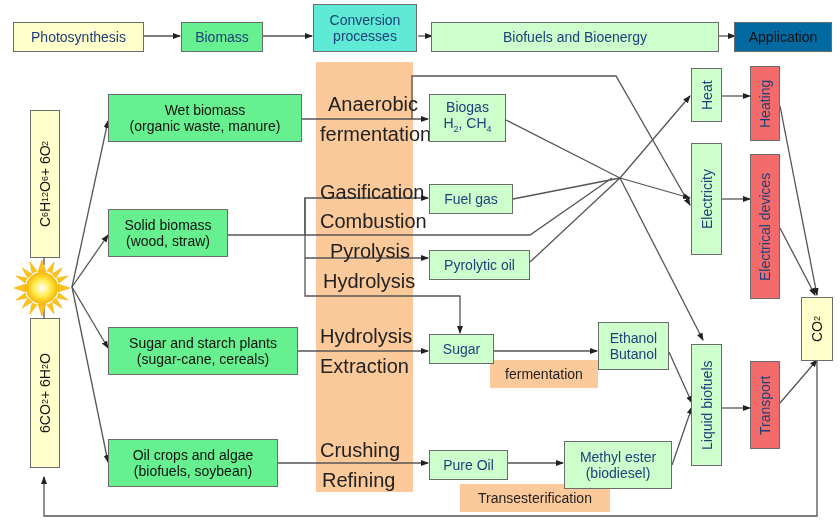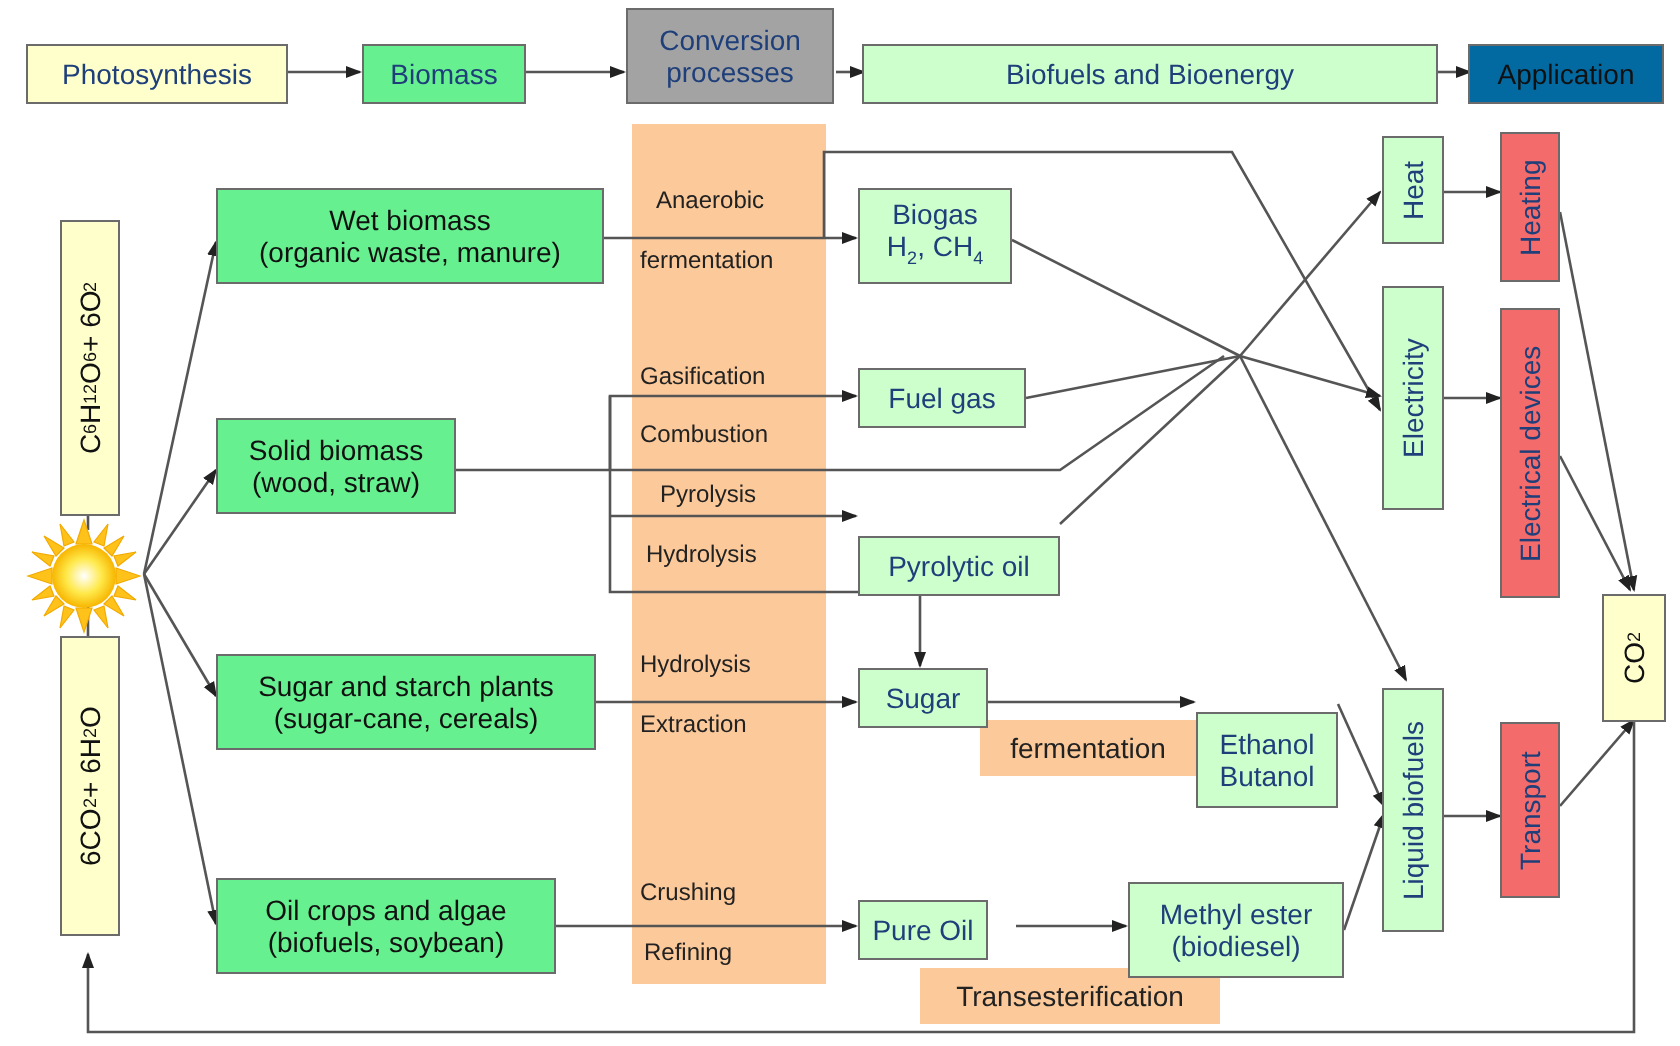--- a/index.html
+++ b/index.html
@@ -5,25 +5,25 @@
   html, body { margin: 0; padding: 0; background: #ffffff; }
   body { width: 840px; height: 523px; position: relative; overflow: hidden;
          font-family: "Liberation Sans", sans-serif; }
   svg { position: absolute; left: 0; top: 0; }
   .box { position: absolute; box-sizing: border-box; border: 1.5px solid #6b6b6b;
          display: flex; align-items: center; justify-content: center; text-align: center;
          font-size: 14px; line-height: 16px; }
   .yellow { background: #ffffcc; color: #1f3f7a; }
   .green { background: #66f08f; color: #111; }
   .lgreen { background: #ccffcc; color: #1f3f7a; }
-  .orangeb { background: #a3a3a3; color: #1f3f7a; }
+  .orangeb { background: #5eead4; color: #1f3f7a; }
   .red { background: #f46b6b; color: #1f3f7a; }
   .redtitle { background: #0369a1; color: #111; }
   .vert { writing-mode: vertical-rl; transform: rotate(180deg); }
-  .lbl { position: absolute; font-size: 12px; color: #222; white-space: nowrap; }
+  .lbl { position: absolute; font-size: 20px; color: #222; white-space: nowrap; }
   .olabel { position: absolute; background: #fcc99a; font-size: 14px; color: #222;
             display: flex; align-items: center; justify-content: center; }
   .col { position: absolute; background: #fcc99a; }
   .sun { position: absolute; }
 </style>
 </head>
 <body>
 
 <div class="col" style="left:316px;top:62px;width:97px;height:430px;"></div>
 
@@ -151,27 +151,27 @@
 <div class="lbl" style="left:322px;top:469px;">Refining</div>
 
 <div class="olabel" style="left:490px;top:360px;width:108px;height:28px;">fermentation</div>
 <div class="olabel" style="left:460px;top:484px;width:150px;height:28px;">Transesterification</div>
 
 <div class="box lgreen" style="left:429px;top:94px;width:77px;height:48px;flex-direction:column;">
   <span>Biogas</span>
   <span>H<sub style="font-size:9px">2</sub>, CH<sub style="font-size:9px">4</sub></span>
 </div>
 <div class="box lgreen" style="left:429px;top:184px;width:84px;height:30px;">Fuel gas</div>
-<div class="box lgreen" style="left:429px;top:250px;width:101px;height:30px;margin-top:18px;">Pyrolytic oil</div>
+<div class="box lgreen" style="left:429px;top:250px;width:101px;height:30px;">Pyrolytic oil</div>
 <div class="box lgreen" style="left:429px;top:334px;width:65px;height:30px;">Sugar</div>
-<div class="box lgreen" style="left:598px;top:322px;width:71px;height:48px;flex-direction:column;margin-top:34px;">
+<div class="box lgreen" style="left:598px;top:322px;width:71px;height:48px;flex-direction:column;">
   <span>Ethanol</span>
   <span>Butanol</span>
 </div>
-<div class="box lgreen" style="left:429px;top:450px;width:65px;height:30px;">Pure Oil</div>
+<div class="box lgreen" style="left:429px;top:450px;width:79px;height:30px;">Pure Oil</div>
 <div class="box lgreen" style="left:564px;top:441px;width:108px;height:48px;flex-direction:column;">
   <span>Methyl ester</span>
   <span>(biodiesel)</span>
 </div>
 
 <div class="box lgreen vert" style="left:691px;top:68px;width:31px;height:54px;">Heat</div>
 <div class="box lgreen vert" style="left:691px;top:143px;width:31px;height:112px;">Electricity</div>
 <div class="box lgreen vert" style="left:691px;top:344px;width:31px;height:122px;">Liquid biofuels</div>
 
 <div class="box red vert" style="left:750px;top:66px;width:30px;height:75px;">Heating</div>

